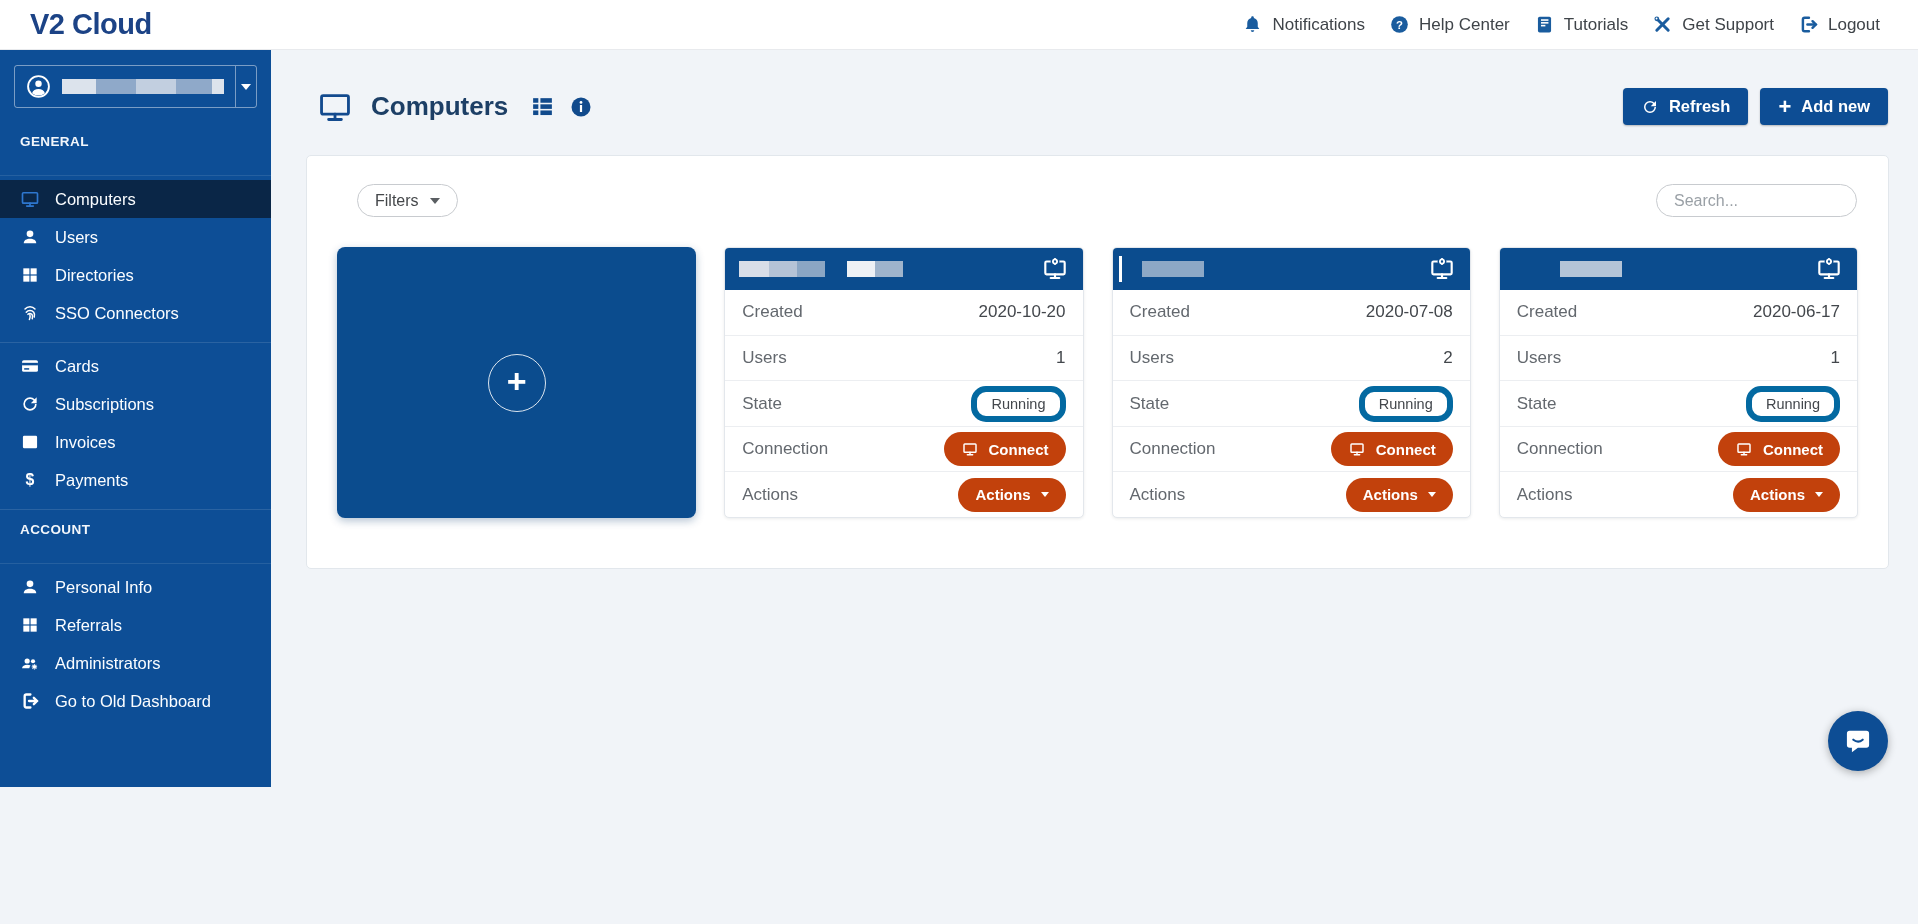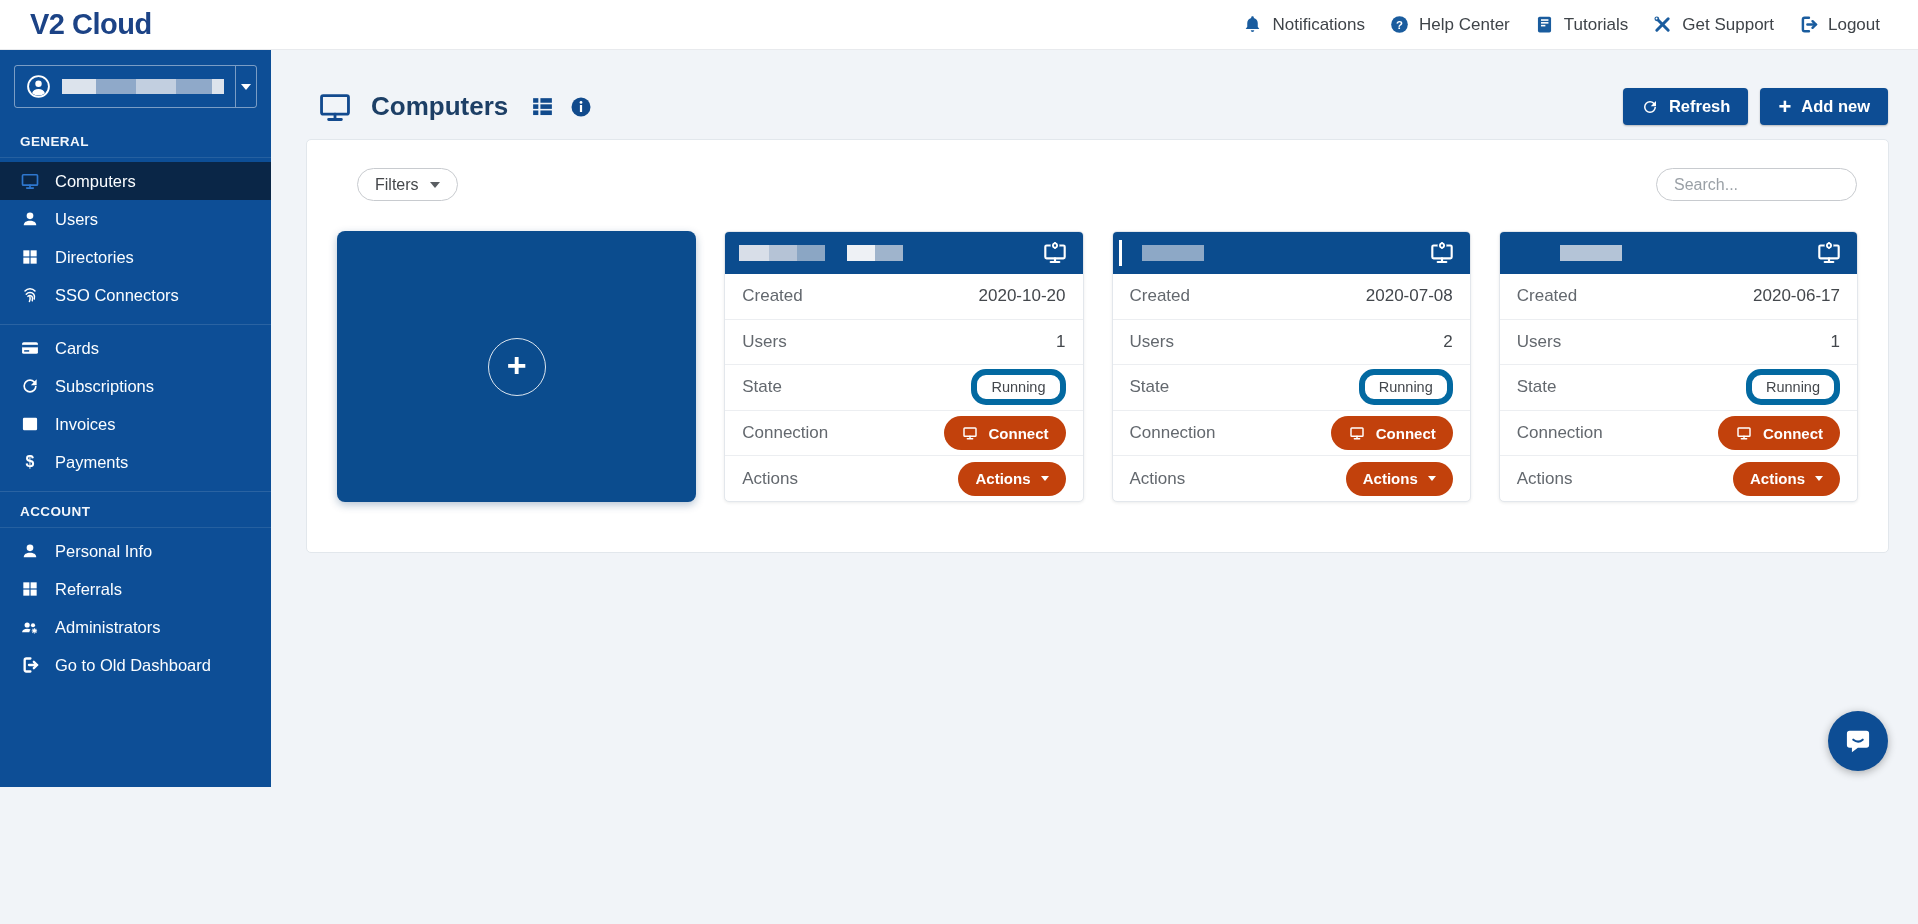--- a/index.html
+++ b/index.html
@@ -23,21 +23,21 @@
   .profile-main { flex:1; display:flex; align-items:center; gap:11px; padding:0 11px; cursor:pointer; }
   .profile-main svg { width:25px; height:25px; color:#fff; flex:none; }
   .redact { display:flex; height:15px; overflow:hidden; }
   .redact i { display:block; height:100%; }
   .profile-caret { width:33px; border-left:1px solid rgba(255,255,255,.45); display:flex;
                    align-items:center; justify-content:center; cursor:pointer; }
   .caret-down { width:0; height:0; border-left:5px solid transparent; border-right:5px solid transparent;
                 border-top:6px solid #fff; }
   .nav-section { margin-top:2px; }
   .nav-section + .nav-section { border-top:1px solid rgba(255,255,255,.12); }
-  .nav-title { padding:12px 20px 8px; font-size:13.5px; font-weight:bold; letter-spacing:.4px;
+  .nav-title { padding:12px 20px 26px; font-size:13.5px; font-weight:bold; letter-spacing:.4px;
                color:#f2f6fb; border-bottom:1px solid rgba(255,255,255,.10); }
   .nav-items { padding:4px 0 8px; }
   .nav-item { height:38px; display:flex; align-items:center; gap:15px; padding:0 20px;
               font-size:16.5px; color:#fbfdff; cursor:pointer; }
   .nav-item svg { width:20px; height:20px; color:#fff; flex:none; }
   .nav-item.active { background:#0a2647; }
   .nav-item.active svg { color:#2e77cf; }
 
   
   .main { position:absolute; top:50px; left:271px; right:0; bottom:0; }
@@ -48,21 +48,21 @@
   .title-block .grid-ic { width:25px; height:25px; color:#114a8c; cursor:pointer; }
   .title-block .info-ic { width:24px; height:24px; cursor:pointer; }
   .header-actions { display:flex; gap:12px; }
   .btn-primary { background:#0d4d94; color:#fff; border:none; border-radius:4px; height:37px;
                  padding:0 18px; font-size:16.5px; font-weight:bold; display:inline-flex;
                  align-items:center; gap:10px; cursor:pointer; box-shadow:0 1px 2px rgba(0,0,0,.25); }
   .btn-primary svg { width:18px; height:18px; }
   .plus-glyph { font-size:22px; font-weight:bold; line-height:0; }
 
   
-  .panel { margin:14px 29px 0 35px; height:414px; background:#fff; border:1px solid #e2e7ec;
+  .panel { margin:30px 29px 0 35px; height:414px; background:#fff; border:1px solid #e2e7ec;
            border-radius:5px; padding:28px 30px; }
   .panel-toolbar { display:flex; align-items:center; justify-content:space-between; padding:0 1px 0 20px; }
   .btn-filters { height:33px; border-radius:17px; border:1px solid #c8cbcf; background:#fff;
                  padding:0 17px; font-size:16px; color:#44474a; display:inline-flex; align-items:center;
                  gap:11px; cursor:pointer; }
   .caret-down-dark { width:0; height:0; border-left:5px solid transparent; border-right:5px solid transparent;
                      border-top:6px solid #5a5e62; }
   .search-input { height:33px; width:201px; border-radius:17px; border:1px solid #c8cbcf; padding:0 17px;
                   font-size:16px; color:#44474a; outline:none; font-family:"Liberation Sans",sans-serif; }
   .search-input::placeholder { color:#9aa0a6; }
@@ -73,21 +73,21 @@
               justify-content:center; cursor:pointer; }
   .plus-circle { width:58px; height:58px; border:1.5px solid rgba(255,255,255,.85); border-radius:50%;
                  display:flex; align-items:center; justify-content:center; color:#fff; font-size:34px;
                  font-weight:bold; line-height:0; padding-bottom:3px; }
   .card { width:360px; height:271px; background:#fff; border:1px solid #e3e7ec; border-radius:5px;
           box-shadow:0 1px 3px rgba(60,64,67,.10); display:flex; flex-direction:column; overflow:hidden; }
   .card-header { height:42px; background:#0b4c8e; display:flex; align-items:center; padding:0 14px;
                  flex:none; position:relative; }
   .card-header .mon-gear { width:28px; height:26px; margin-left:auto; }
   .cursor-line { position:absolute; left:6px; top:8px; width:3px; height:26px; background:#fff; }
-  .card-body { flex:1; display:flex; flex-direction:column; }
+  .card-body { flex:1; display:flex; flex-direction:column;justify-content:flex-end; }
   .card-row { flex:1; display:flex; align-items:center; justify-content:space-between; padding:0 17px; }
   .card-row + .card-row { border-top:1px solid #eceef1; }
   .row-label { font-size:17px; color:#63686e; }
   .row-value { font-size:17px; color:#43474c; }
   .badge-running { border:6px solid #0369a1; border-radius:15px; padding:4px 14px; font-size:14.5px;
                    color:#43474c; }
   .btn-pill { background:#c2410c; border:none; color:#fff; border-radius:17px; height:34px;
               padding:0 17px; font-size:15px; font-weight:bold; display:inline-flex; align-items:center;
               gap:10px; cursor:pointer; }
   .btn-pill svg { width:18px; height:16px; }

